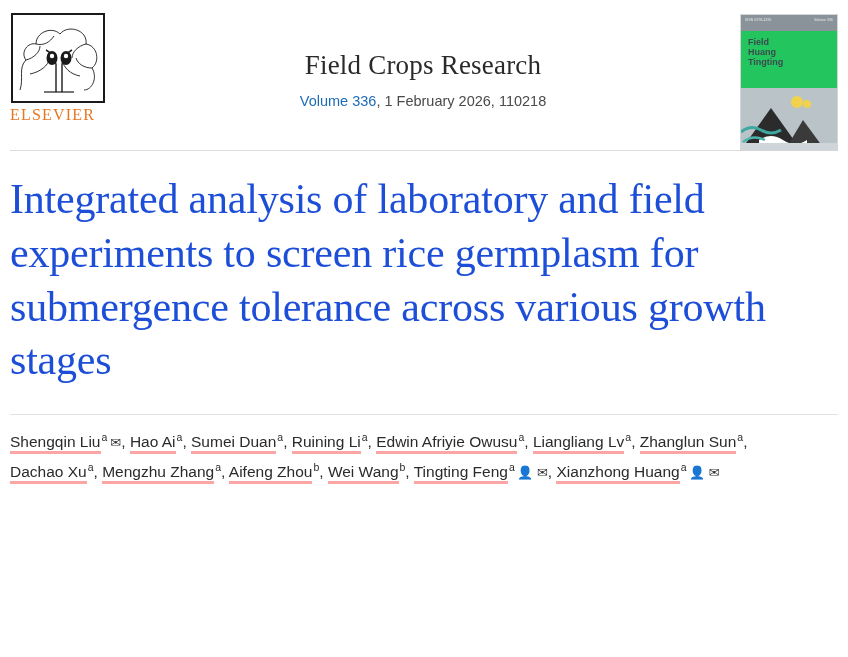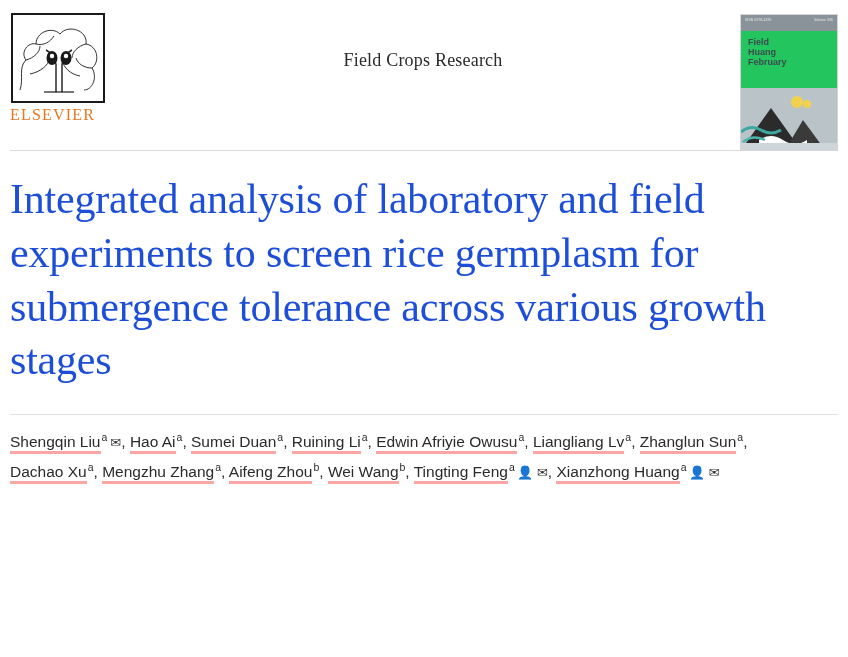--- a/index.html
+++ b/index.html
@@ -46,21 +46,21 @@
     margin-top: 2px;
     text-align: left;
   }
   .journal-block {
     flex: 1 1 auto;
     text-align: center;
     padding-top: 40px;
   }
   .journal-title {
     font-family: "Liberation Serif", serif;
-    font-size: 18px;
+    font-size: 27px;
     font-weight: 400;
     color: #2a2a2a;
     letter-spacing: 0.2px;
     margin: 0 0 12px 0;
   }
   .journal-meta {
     font-size: 14.5px;
     color: #4a4a4a;
   }
   .journal-meta .vol {
@@ -187,31 +187,32 @@
           <circle cx="42" cy="44" r="2.2" fill="#ffffff"></circle>
           <circle cx="56" cy="44" r="2.2" fill="#ffffff"></circle>
         </g>
         <path d="M34 80 L64 80" stroke="#1a1a1a" stroke-width="1.2"></path>
       </svg>
       <div class="elsevier-wordmark">ELSEVIER</div>
     </div>
 
     <div class="journal-block">
       <h1 class="journal-title">Field Crops Research</h1>
+      <div class="journal-meta"><span class="vol">Volume 336</span><span>, 1 February 2026, 110218</span></div>
     </div>
 
     <div class="cover">
       <div class="cover-top">
         <span>ISSN 0378-4290</span>
         <span>Volume 336</span>
       </div>
       <div class="cover-title">
         <div>Field</div>
         <div>Huang</div>
-        <div>February</div>
+        <div>Tingting</div>
       </div>
       <svg class="cover-art" viewBox="0 0 96 62" preserveAspectRatio="none">
         <rect x="0" y="0" width="96" height="62" fill="#b9c3c8"></rect>
         <circle cx="56" cy="14" r="6" fill="#f2d14b"></circle>
         <circle cx="66" cy="16" r="4" fill="#f2d14b"></circle>
         <path d="M0 62 L30 20 L60 62 Z" fill="#2b2b2b"></path>
         <path d="M44 62 L62 32 L84 62 Z" fill="#3a3a3a"></path>
         <path d="M18 52 Q30 44 42 52 Q54 60 66 52 L66 62 L18 62 Z" fill="#ffffff"></path>
         <path d="M0 44 Q10 36 20 42 Q30 48 40 42" stroke="#3fa9a0" stroke-width="3" fill="none"></path>
         <path d="M2 54 Q12 46 24 52" stroke="#49b6ad" stroke-width="2.5" fill="none"></path>

